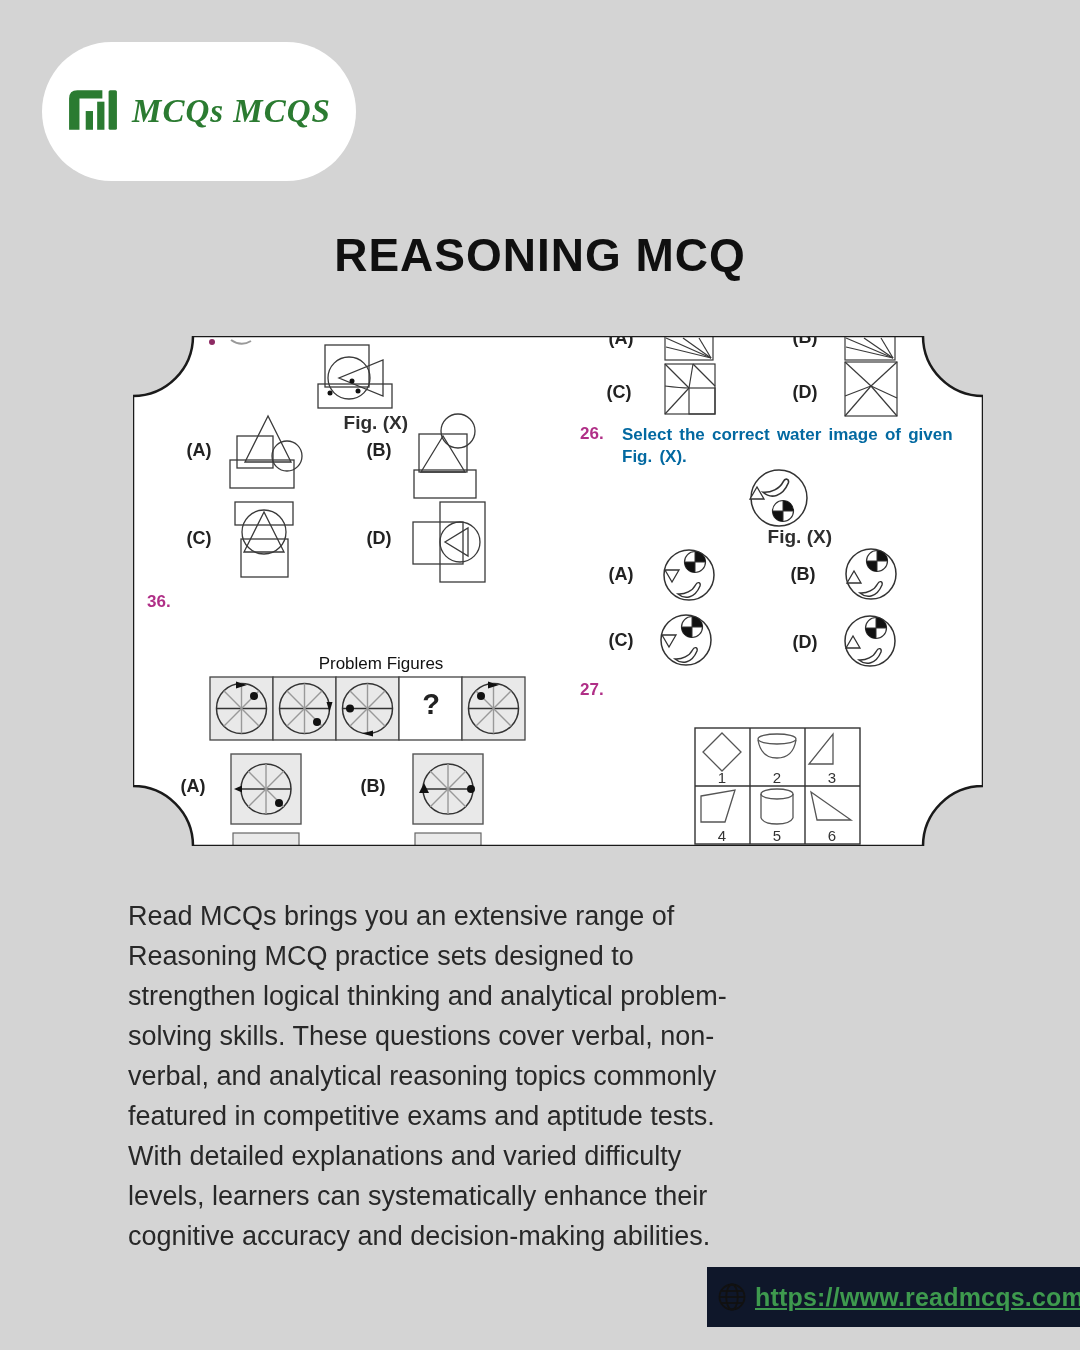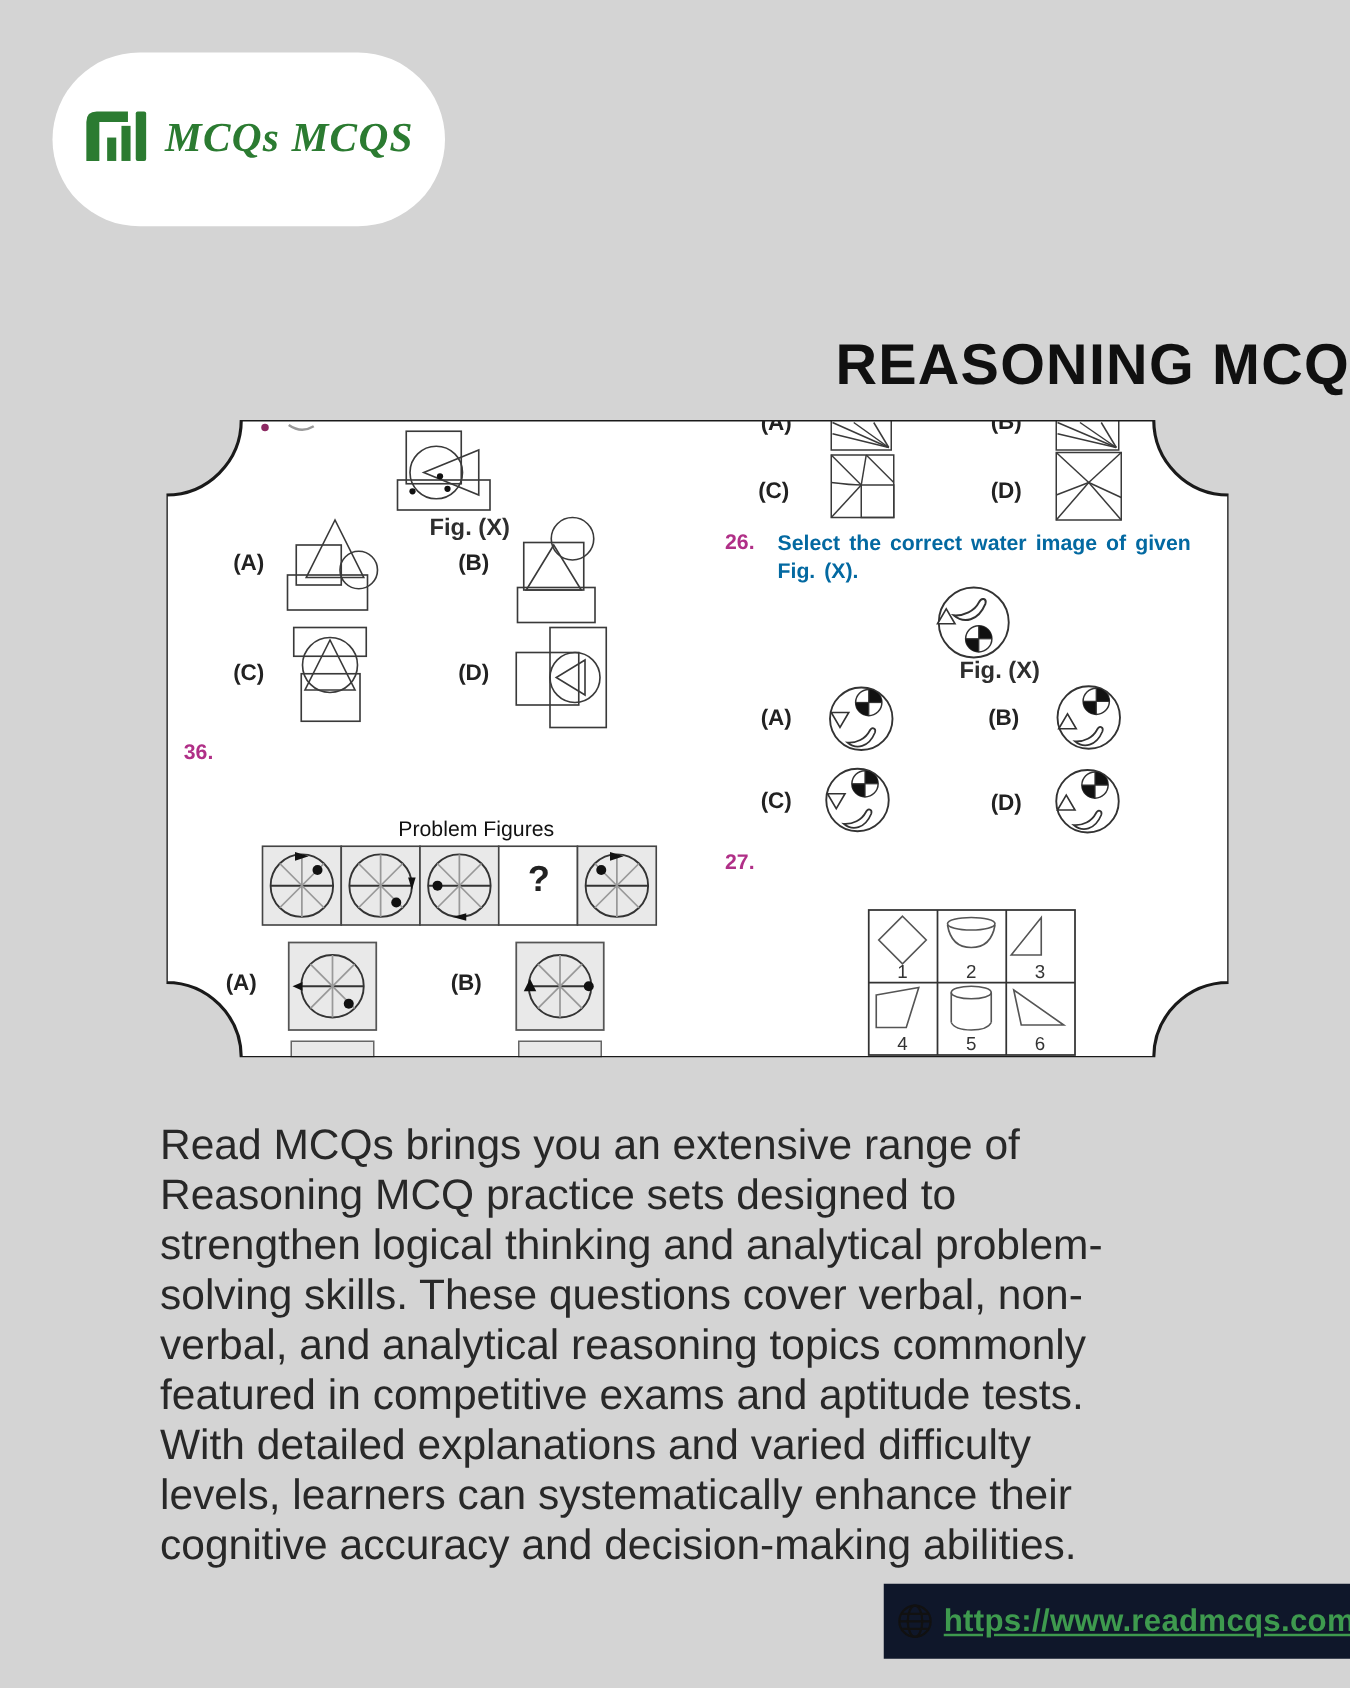--- a/index.html
+++ b/index.html
@@ -7,42 +7,42 @@
        background:#d4d4d4;font-family:"Liberation Sans",sans-serif;}
 
   
   .logo-pill{position:absolute;left:42px;top:42px;width:314px;height:139px;
     background:#ffffff;border-radius:70px;display:flex;align-items:center;
     justify-content:center;gap:13px;}
   .brand{font-family:"Liberation Serif",serif;font-style:italic;font-weight:bold;
     font-size:33px;color:#2b7b31;letter-spacing:1px;}
 
   
-  .page-title{position:absolute;left:0;top:228px;width:1080px;text-align:right;
-    font-size:46px;font-weight:bold;color:#101010;letter-spacing:1px;margin-top:36px;}
+  .page-title{position:absolute;left:0;top:228px;width:1080px;text-align:center;
+    font-size:46px;font-weight:bold;color:#101010;letter-spacing:1px;}
 
   
   .panel{position:absolute;left:133px;top:336px;width:850px;height:510px;overflow:hidden;}
   .panel svg.art{position:absolute;left:0;top:0;}
   .lbl{position:absolute;width:44px;text-align:center;font-size:18px;
     font-weight:bold;color:#222;}
   .figlbl{position:absolute;width:105px;text-align:right;font-size:19px;
     font-weight:bold;color:#2e2e2e;}
   .qnum{position:absolute;font-size:17px;font-weight:bold;color:#b02f87;}
   .qtext{position:absolute;font-size:17px;line-height:21.5px;font-weight:bold;
     color:#0369a1;white-space:pre-line;word-spacing:2.5px;}
   .pflbl{position:absolute;left:158px;top:318px;width:180px;text-align:center;
     font-size:17px;font-weight:normal;color:#111;}
   .qmark{position:absolute;left:280px;top:352px;width:36px;text-align:center;
     font-size:29px;font-weight:bold;color:#222;}
   .gridnum{position:absolute;width:30px;text-align:center;font-size:15px;color:#333;}
 
   
   .description{position:absolute;left:128px;top:896px;width:880px;
-    font-size:34px;line-height:40px;color:#282828;white-space:pre-line;}
+    font-size:27px;line-height:40px;color:#282828;white-space:pre-line;}
 
   
   .footer-bar{position:absolute;left:663px;top:1267px;width:376px;height:60px;
     background:#0f172a;display:flex;align-items:center;gap:8px;padding:0 0 0 10px;
     box-sizing:border-box;margin-left:44px;}
   .footer-link{font-size:25px;font-weight:bold;color:#3e9a4e;
     text-decoration:underline;letter-spacing:0.2px;}
 </style>
 </head>
 <body>

